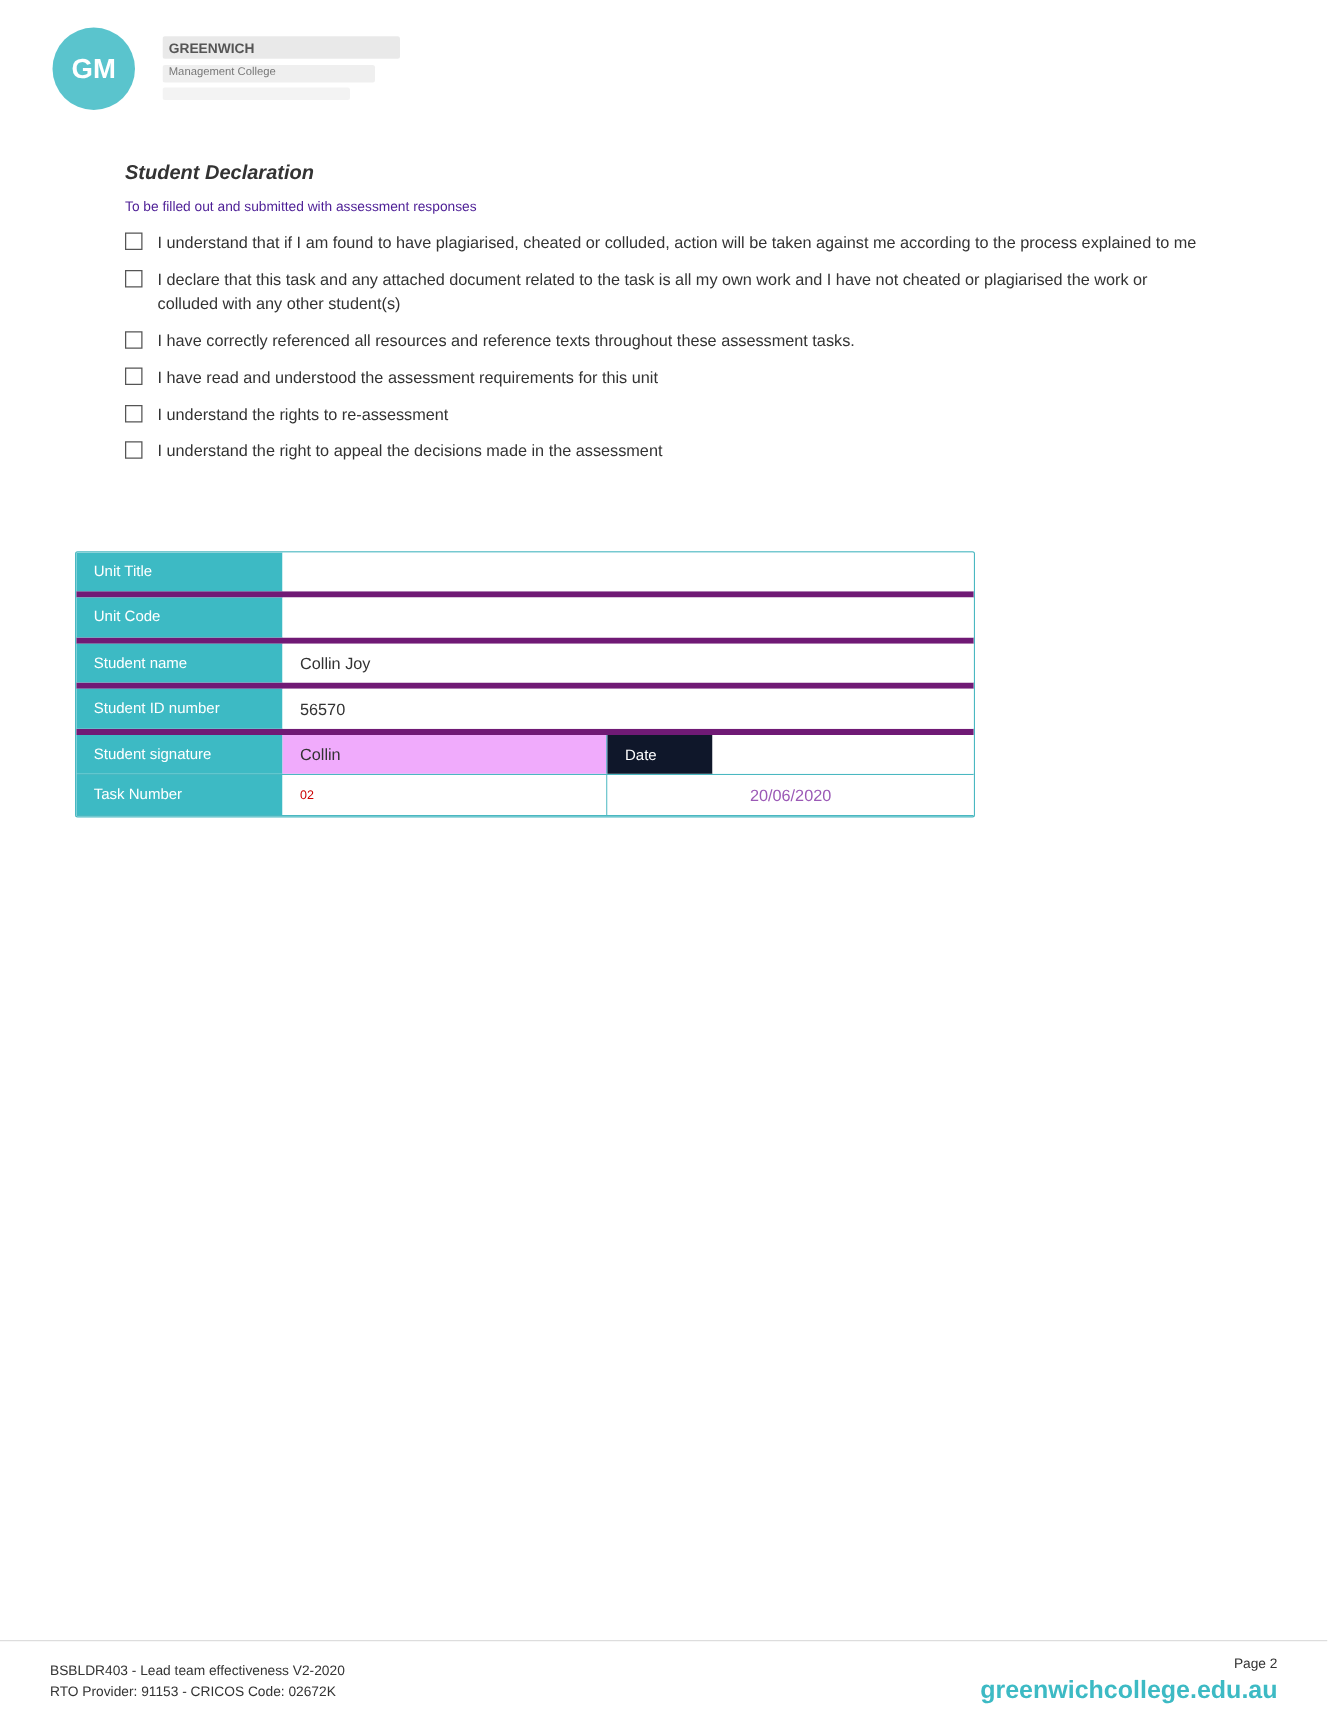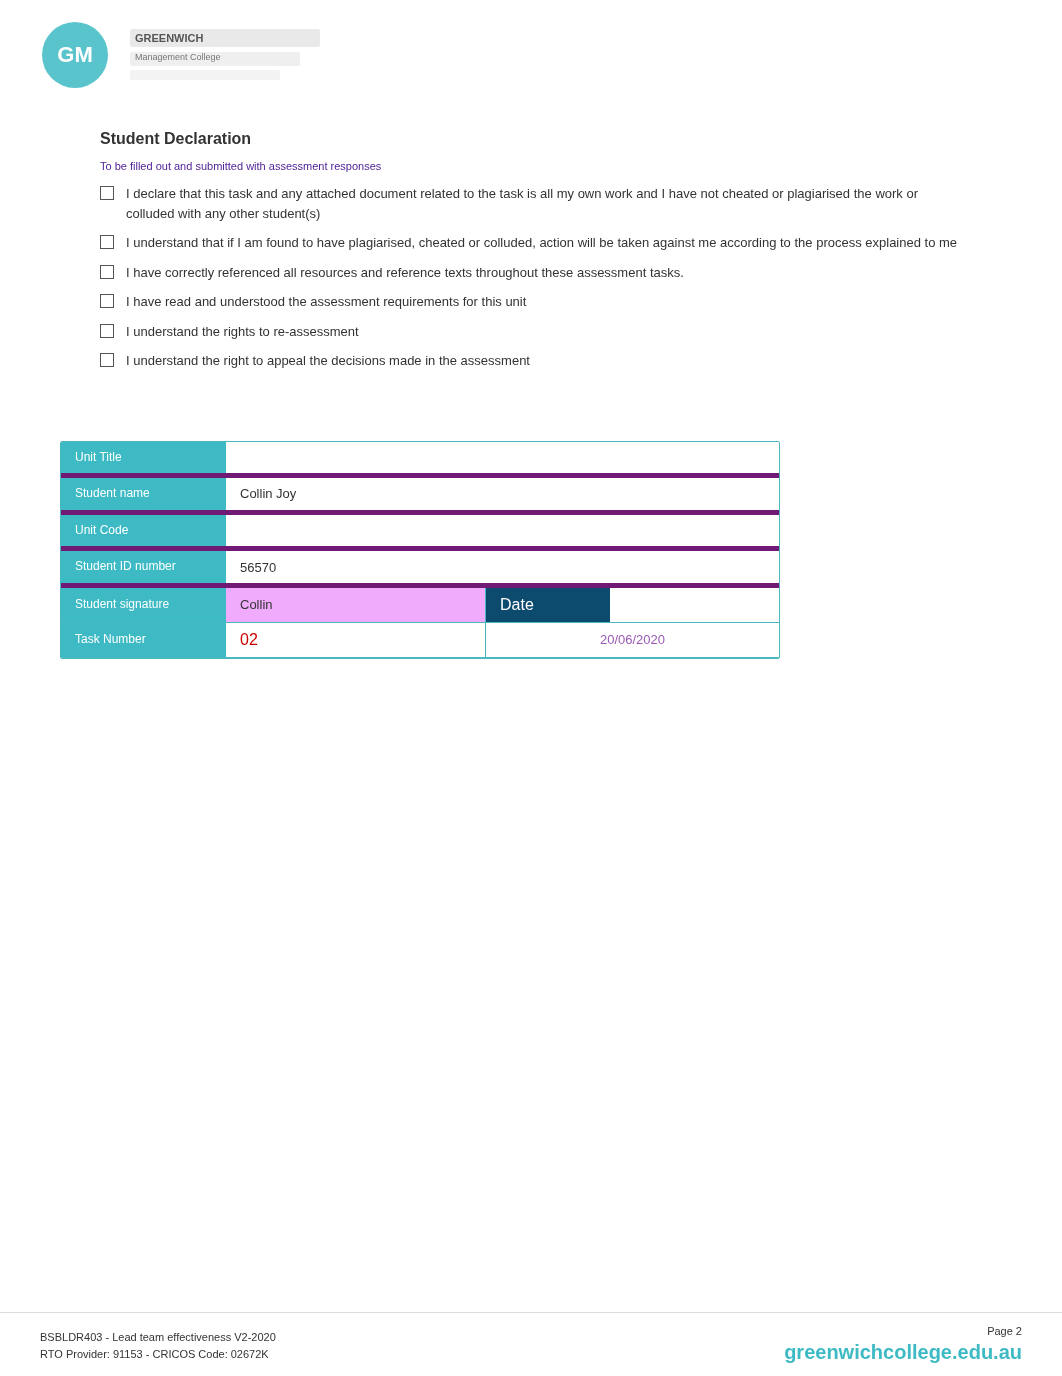--- a/index.html
+++ b/index.html
@@ -42,20 +42,21 @@
     
     .main-content {
       padding: 30px 100px 20px 100px;
     }
 
     .section-title {
       font-size: 16px;
       font-weight: bold;
       color: #333;
       margin-bottom: 12px;
+      font-style: italic;
     }
 
     .subtitle {
       font-size: 11px;
       color: #4c1d95;
       margin-bottom: 12px;
     }
 
     .declaration-item {
       display: flex;
@@ -152,25 +153,25 @@
       color: #333;
       font-size: 13px;
       padding: 8px 14px;
       width: 260px;
       display: flex;
       align-items: center;
       border-right: 1px solid #4ab8c1;
     }
 
     .info-value-split-right-label {
-      background: #0c4a6e;
+      background: #0f172a;
       color: #fff;
-      font-size: 16px;
-      padding: 8px 14px;
-      width: 124px;
+      font-size: 12px;
+      padding: 8px 14px;
+      width: 84px;
       display: flex;
       align-items: center;
     }
 
     .info-value-split-right {
       background: #fff;
       color: #333;
       font-size: 13px;
       padding: 8px 14px;
       flex: 1;
@@ -250,26 +251,26 @@
   </div>
 
   <div class="main-content">
 
     <div class="section-title">Student Declaration</div>
 
     <div class="subtitle">To be filled out and submitted with assessment responses</div>
 
     <div class="declaration-item">
       <span class="checkbox"></span>
+      <span class="declaration-text">I understand that if I am found to have plagiarised, cheated or colluded, action will be taken against me according to the process explained to me</span>
+    </div>
+
+    <div class="declaration-item">
+      <span class="checkbox"></span>
       <span class="declaration-text">I declare that this task and any attached document related to the task is all my own work and I have not cheated or plagiarised the work or colluded with any other student(s)</span>
-    </div>
-
-    <div class="declaration-item">
-      <span class="checkbox"></span>
-      <span class="declaration-text">I understand that if I am found to have plagiarised, cheated or colluded, action will be taken against me according to the process explained to me</span>
     </div>
 
     <div class="declaration-item">
       <span class="checkbox"></span>
       <span class="declaration-text">I have correctly referenced all resources and reference texts throughout these assessment tasks.</span>
     </div>
 
     <div class="declaration-item">
       <span class="checkbox"></span>
       <span class="declaration-text">I have read and understood the assessment requirements for this unit</span>
@@ -289,44 +290,44 @@
 
   <div class="info-table-wrapper">
     <div class="info-table">
 
       <div class="info-row">
         <div class="info-label">Unit Title</div>
         <div class="info-value"></div>
       </div>
 
       <div class="info-row">
+        <div class="info-label">Unit Code</div>
+        <div class="info-value"></div>
+      </div>
+
+      <div class="info-row">
         <div class="info-label">Student name</div>
         <div class="info-value">Collin Joy</div>
-      </div>
-
-      <div class="info-row">
-        <div class="info-label">Unit Code</div>
-        <div class="info-value"></div>
       </div>
 
       <div class="info-row">
         <div class="info-label">Student ID number</div>
         <div class="info-value">56570</div>
       </div>
 
       <div class="info-row-split">
         <div class="info-label-split">Student signature</div>
         <div class="info-value-split-left">Collin</div>
         <div class="info-value-split-right-label">Date</div>
         <div class="info-value-split-right"></div>
       </div>
 
       <div style="display:flex; border-bottom: 1px solid #4ab8c1;">
         <div class="info-label">Task Number</div>
-        <div style="background:#fff; color:#c00; font-size:16px; padding:8px 14px; width:260px; display:flex; align-items:center; border-right:1px solid #4ab8c1;">02</div>
+        <div style="background:#fff; color:#c00; font-size:10px; padding:8px 14px; width:260px; display:flex; align-items:center; border-right:1px solid #4ab8c1;">02</div>
         <div style="background:#fff; color:#9b59b6; font-size:13px; padding:8px 14px; flex:1; display:flex; align-items:center; justify-content:center;">20/06/2020</div>
       </div>
 
     </div>
   </div>
 
   <div class="footer">
     <div class="footer-left">
       <div>BSBLDR403 - Lead team effectiveness V2-2020</div>
       <div>RTO Provider: 91153       - CRICOS    Code: 02672K</div>

